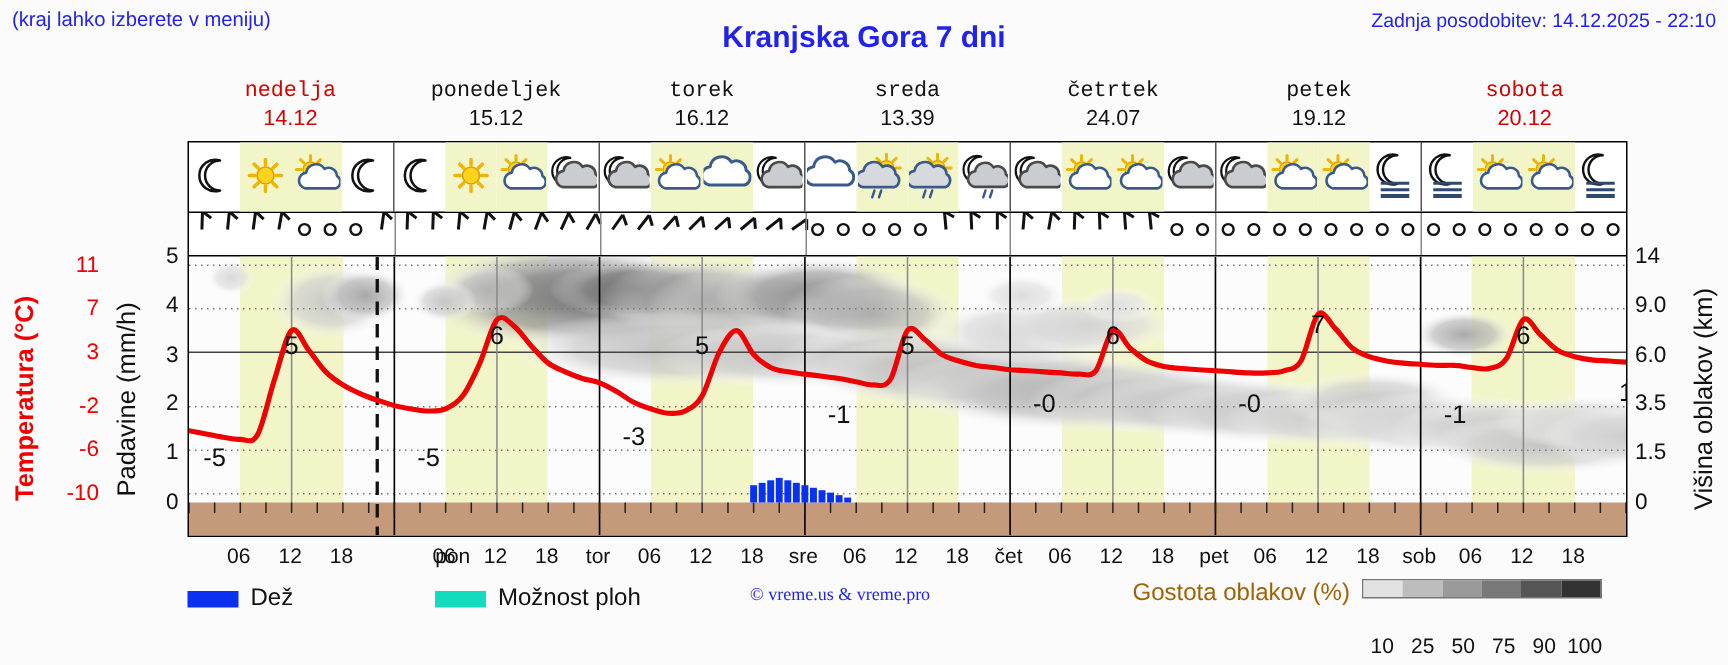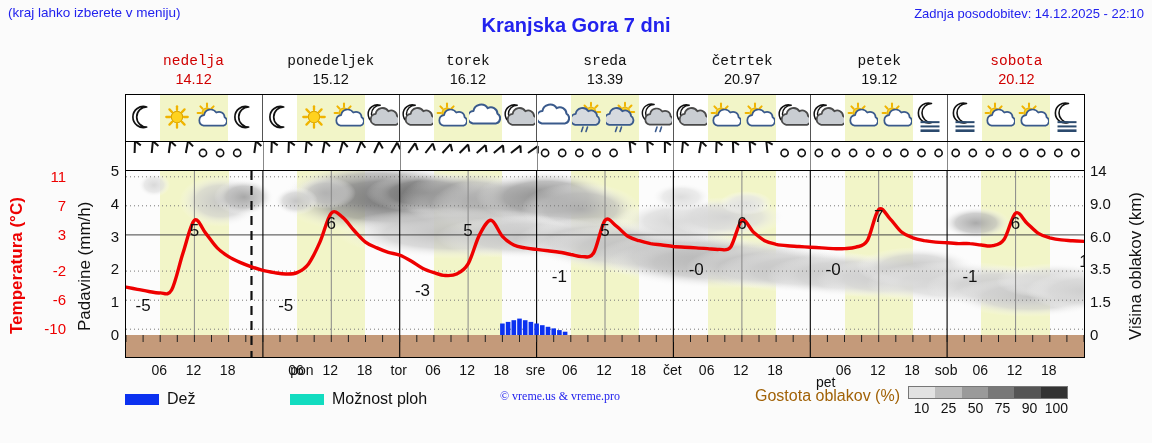--- a/index.html
+++ b/index.html
@@ -68,21 +68,21 @@
   #legend{left:125px;top:386px;width:1020px;height:34px;}
   .lgitem{position:absolute;display:flex;align-items:center;gap:8px;font-size:16px;color:#111;}
   .lgswatch{width:34px;height:11px;display:block;}
   #copyright{position:absolute;left:375px;top:3px;font-size:12px;color:#2222ee;white-space:nowrap;font-family:Liberation Serif, serif;}
   #cloudlegend{position:absolute;left:630px;top:0px;display:flex;align-items:flex-start;gap:8px;}
   #cloudlegend .cltitle{font-size:16px;color:#a16207;white-space:nowrap;padding-top:1px;}
   #clbarwrap{display:flex;flex-direction:column;}
   #clbar{display:flex;border:1px solid #777;width:160px;height:13px;box-sizing:border-box;}
   #clbar i{flex:1 1 0;display:block;}
   #clnums{display:flex;width:162px;margin-top:1px;}
-  #clnums span{flex:1 1 0;text-align:center;font-size:14px;color:#111;}
+  #clnums span{flex:1 1 0;text-align:center;font-size:14px;color:#111;margin-top:22px;}
 </style>
 </head>
 <body>
 
 <div id="root">
 
   <div class="abs" id="menu-note">(kraj lahko izberete v meniju)</div>
   <div class="abs" id="title">Kranjska Gora 7 dni</div>
   <div class="abs" id="updated">Zadnja posodobitev: 14.12.2025 - 22:10</div>
 
@@ -98,21 +98,21 @@
       <div class="daycol">
         <span class="dname">torek</span>
         <span class="ddate">16.12</span>
       </div>
       <div class="daycol">
         <span class="dname">sreda</span>
         <span class="ddate">13.39</span>
       </div>
       <div class="daycol">
         <span class="dname">četrtek</span>
-        <span class="ddate">20.97</span>
+        <span class="ddate">24.07</span>
       </div>
       <div class="daycol">
         <span class="dname">petek</span>
         <span class="ddate">19.12</span>
       </div>
       <div class="daycol weekend">
         <span class="dname">sobota</span>
         <span class="ddate">20.12</span>
       </div>
     </div>
@@ -971,21 +971,21 @@
       <span style="left: 342.143px; top: 2px;">12</span>
       <span style="left: 376.357px; top: 2px;">18</span>
       <span style="left: 410.571px; top: 2px;">sre</span>
       <span style="left: 444.786px; top: 2px;">06</span>
       <span style="left: 479px; top: 2px;">12</span>
       <span style="left: 513.214px; top: 2px;">18</span>
       <span style="left: 547.429px; top: 2px;">čet</span>
       <span style="left: 581.643px; top: 2px;">06</span>
       <span style="left: 615.857px; top: 2px;">12</span>
       <span style="left: 650.071px; top: 2px;">18</span>
-      <span style="left: 684.286px; top: 14px; padding-left: 33px;">pet</span>
+      <span style="left: 684.286px; top: 2px;">pet</span>
       <span style="left: 718.5px; top: 2px;">06</span>
       <span style="left: 752.714px; top: 2px;">12</span>
       <span style="left: 786.929px; top: 2px;">18</span>
       <span style="left: 821.143px; top: 2px;">sob</span>
       <span style="left: 855.357px; top: 2px;">06</span>
       <span style="left: 889.571px; top: 2px;">12</span>
       <span style="left: 923.786px; top: 2px;">18</span>
     </div>
 
   <div class="abs" id="legend">

